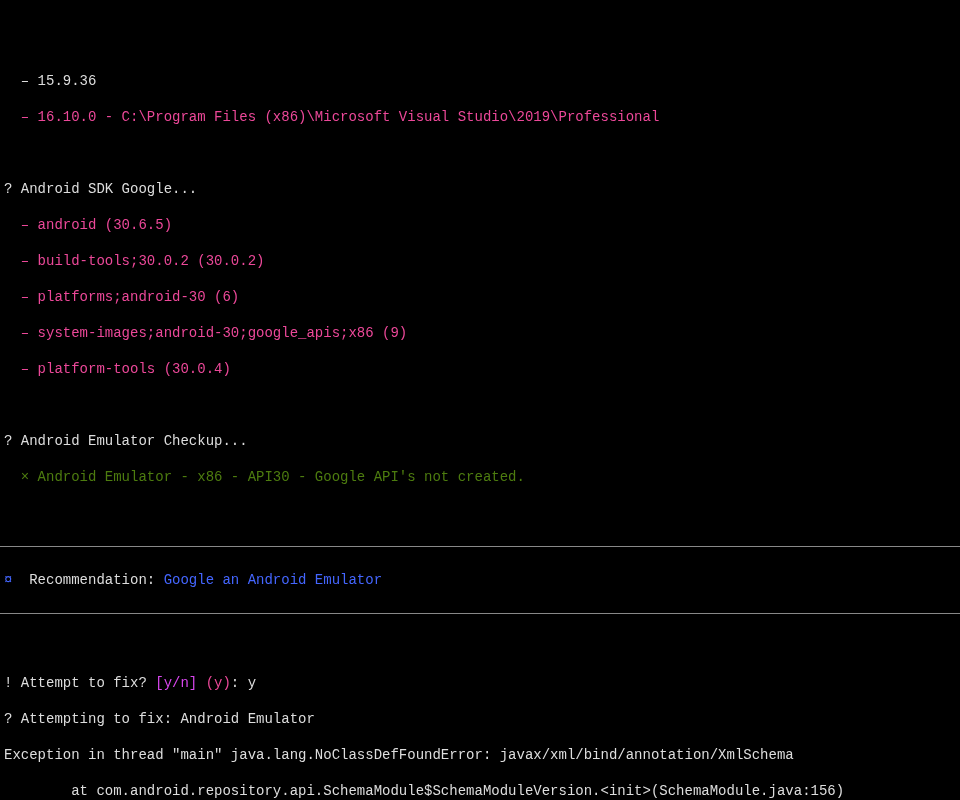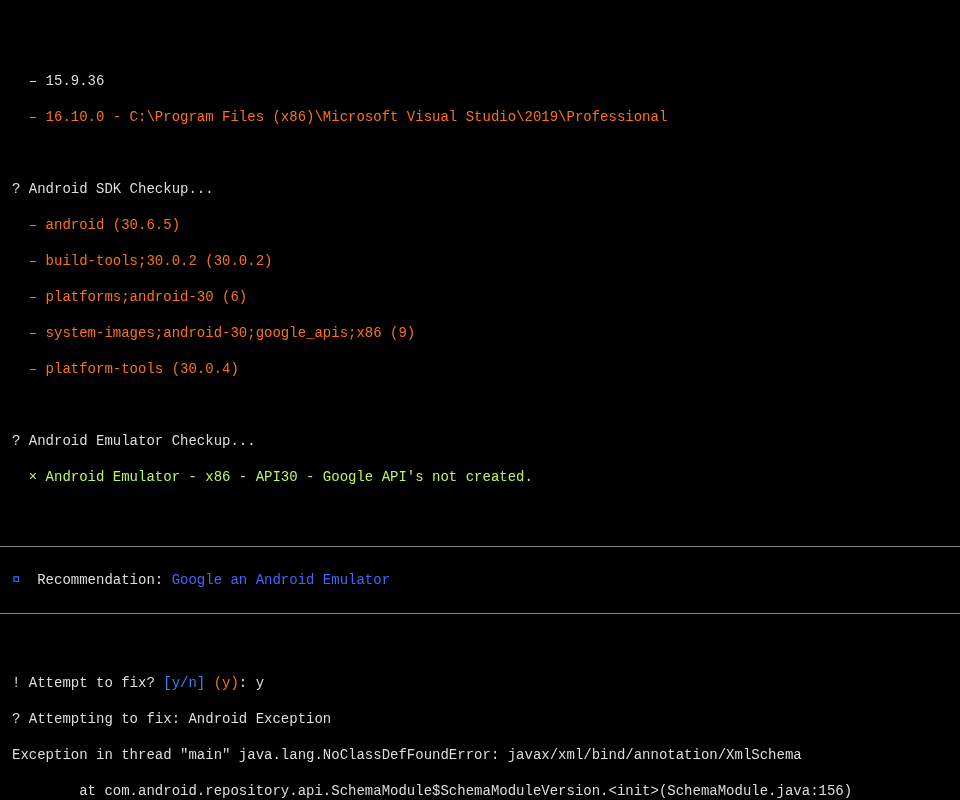--- a/index.html
+++ b/index.html
@@ -1,48 +1,48 @@
 <!DOCTYPE html>
 <html><head>
 <meta charset="utf-8">
 <style>
   html,body{margin:0;padding:0;background:#000;color:#ddd;width:960px;height:800px;overflow:hidden}
   body{font-family:Consolas,'Courier New',monospace;font-size:14px;line-height:18px;white-space:pre}
-  .ln{display:block;padding:0 12px}
-  .g{color:#f97316}          
-  .r{color:#bef264}          
+  .ln{display:block;padding:0 4px}
+  .g{color:#ec4899}          
+  .r{color:#4d7c0f}          
   .blu{color:#46f}        
-  .cy{color:#3b82f6}         
+  .cy{color:#d946ef}         
   .w{color:#ddd}
   hr.sep{border:none;border-top:1px solid #888;margin:6px 0}
 </style>
 </head>
 <body>
 
 
 
 <span class="ln w">  – 15.9.36</span>
 <span class="ln g">  – 16.10.0 - C:\Program Files (x86)\Microsoft Visual Studio\2019\Professional</span>
 <span class="ln">&nbsp;</span>
-<span class="ln w">? Android SDK Checkup...</span>
+<span class="ln w">? Android SDK Google...</span>
 <span class="ln g">  – android (30.6.5)</span>
 <span class="ln g">  – build-tools;30.0.2 (30.0.2)</span>
 <span class="ln g">  – platforms;android-30 (6)</span>
 <span class="ln g">  – system-images;android-30;google_apis;x86 (9)</span>
 <span class="ln g">  – platform-tools (30.0.4)</span>
 <span class="ln">&nbsp;</span>
 <span class="ln w">? Android Emulator Checkup...</span>
 <span class="ln r">  × Android Emulator - x86 - API30 - Google API's not created.</span>
 <span class="ln">&nbsp;</span>
 <hr class="sep">
 <span class="ln"><span class="blu">¤</span><span class="w">  Recommendation:</span><span class="blu"> Google an Android Emulator</span></span>
 <hr class="sep">
 <span class="ln">&nbsp;</span>
 <span class="ln"><span class="w">! Attempt to fix?</span><span class="cy"> [y/n]</span><span class="g"> (y)</span><span class="w">: </span><span class="w">y</span></span>
-<span class="ln w">? Attempting to fix: Android Exception</span>
+<span class="ln w">? Attempting to fix: Android Emulator</span>
 <span class="ln w">Exception in thread "main" java.lang.NoClassDefFoundError: javax/xml/bind/annotation/XmlSchema</span>
 <span class="ln w">        at com.android.repository.api.SchemaModule$SchemaModuleVersion.&lt;init&gt;(SchemaModule.java:156)</span>
 
 
 
 
 
 
 
 

